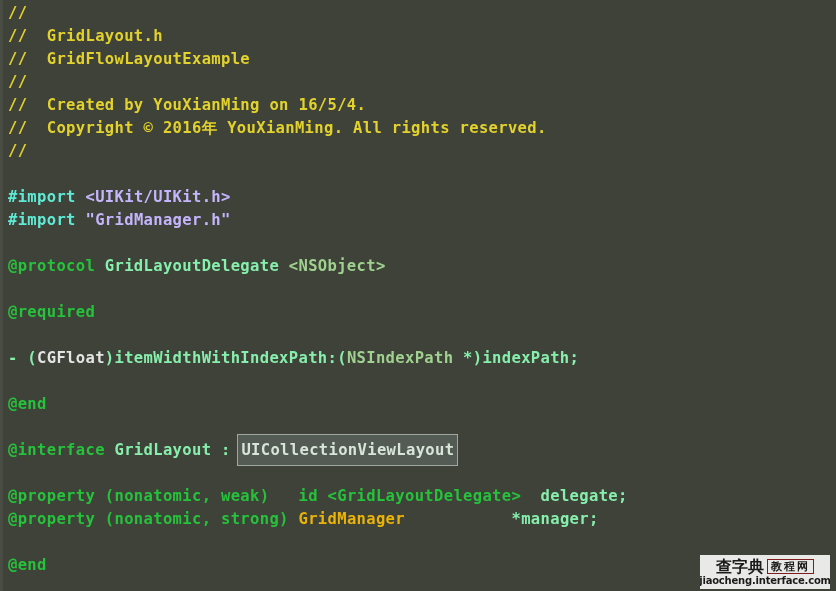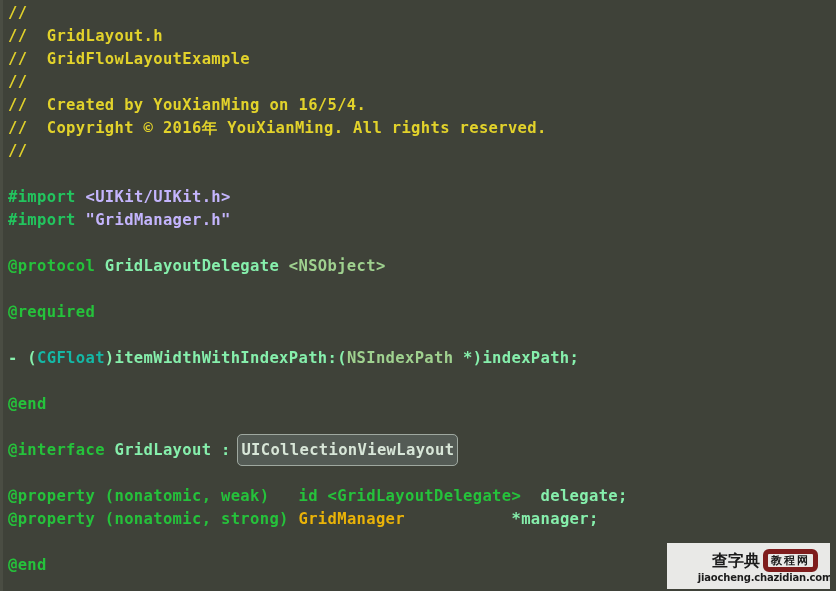--- a/index.html
+++ b/index.html
@@ -50,72 +50,71 @@
 
   .ln {
     display: block;
     height: 23px;
     padding-left: 8px;
     white-space: pre;
   }
 
   
   .c-comment  { color: #e2d22b; }
-  .c-pre      { color: #22c55e; text-align: right; }
+  .c-pre      { color: #5eead4; text-align: right; }
   .c-path     { color: #c4b5fd; }
   .c-key      { color: #25c23b; text-align: center; }
   .c-plain    { color: #86efac; }
   .c-type1    { color: #9fd18f; }  
-  .c-type2    { color: #14b8a6; margin-top: 33px; }  
+  .c-type2    { color: #e5e5e5; margin-top: 33px; }  
   .c-type3    { color: #eab308; }
 
   .sel-box {
     background: #545b55;
     border: 1px solid #9fa8a0;
     padding: 6px 3px;
     margin: 0 -3px;
-    border-radius: 5px;
+    border-radius: 0;
     color: #d8e6d8;
   }
 
   
   #watermark {
     position: absolute;
     right: 6px;
     bottom: 2px;
     width: 130px;
-    height: 46px;
+    height: 34px;
     background: #e9e9e7;
     display: flex;
     flex-direction: column;
     align-items: center;
     justify-content: center;
     font-family: "DejaVu Sans", "Liberation Sans", sans-serif;
     line-height: 1;
     overflow: hidden;
-    padding-left: 33px;
   }
   #wm-row {
     display: flex;
     align-items: center;
     gap: 3px;
     margin-bottom: 1px;
   }
   #wm-cn {
     font-size: 16px;
     font-weight: bold;
     color: #1b1b1b;
     letter-spacing: 0px;
   }
   #wm-cn-boxed {
     font-size: 11px;
     font-weight: bold;
     color: #1b1b1b;
-    border: 5px solid #7f1d1d;
-    border-radius: 6px;
+    border: 1px solid #7f1d1d;
+    border-radius: 0;
     padding: 1px 3px;
     letter-spacing: 2px;
     background: #e9e9e7;
   }
   #wm-url {
     font-size: 10px;
     font-weight: bold;
     color: #1b1b1b;
     letter-spacing: -0.2px;
   }
@@ -127,16 +126,16 @@
 
   <div id="left-gutter"></div>
 
   <div id="code"><span class="ln"><span class="c-comment">//</span></span><span class="ln"><span class="c-comment">//  GridLayout.h</span></span><span class="ln"><span class="c-comment">//  GridFlowLayoutExample</span></span><span class="ln"><span class="c-comment">//</span></span><span class="ln"><span class="c-comment">//  Created by YouXianMing on 16/5/4.</span></span><span class="ln"><span class="c-comment">//  Copyright © 2016年 YouXianMing. All rights reserved.</span></span><span class="ln"><span class="c-comment">//</span></span><span class="ln">&nbsp;</span><span class="ln"><span class="c-pre">#import</span><span class="c-plain"> </span><span class="c-path">&lt;UIKit/UIKit.h&gt;</span></span><span class="ln"><span class="c-pre">#import</span><span class="c-plain"> </span><span class="c-path">"GridManager.h"</span></span><span class="ln">&nbsp;</span><span class="ln"><span class="c-key">@protocol</span><span class="c-plain"> GridLayoutDelegate </span><span class="c-type1">&lt;NSObject&gt;</span></span><span class="ln">&nbsp;</span><span class="ln"><span class="c-key">@required</span></span><span class="ln">&nbsp;</span><span class="ln"><span class="c-plain">- (</span><span class="c-type2">CGFloat</span><span class="c-plain">)itemWidthWithIndexPath:(</span><span class="c-type1">NSIndexPath</span><span class="c-plain"> *)indexPath;</span></span><span class="ln">&nbsp;</span><span class="ln"><span class="c-key">@end</span></span><span class="ln">&nbsp;</span><span class="ln"><span class="c-key">@interface</span><span class="c-plain"> GridLayout : </span><span class="sel-box">UICollectionViewLayout</span></span><span class="ln">&nbsp;</span><span class="ln"><span class="c-key">@property</span><span class="c-plain"> </span><span class="c-key">(nonatomic, weak)</span><span class="c-plain">   </span><span class="c-key">id</span><span class="c-plain"> </span><span class="c-key">&lt;GridLayoutDelegate&gt;</span><span class="c-plain">  delegate;</span></span><span class="ln"><span class="c-key">@property</span><span class="c-plain"> </span><span class="c-key">(nonatomic, strong)</span><span class="c-plain"> </span><span class="c-type3">GridManager</span><span class="c-plain">           *manager;</span></span><span class="ln">&nbsp;</span><span class="ln"><span class="c-key">@end</span></span></div>
 
   <div id="watermark">
     <div id="wm-row">
       <span id="wm-cn">查字典</span>
       <span id="wm-cn-boxed">教程网</span>
     </div>
-    <div id="wm-url">jiaocheng.chazidian.com</div>
+    <div id="wm-url">jiaocheng.interface.com</div>
   </div>
 
 </div>
 
 </body></html>

